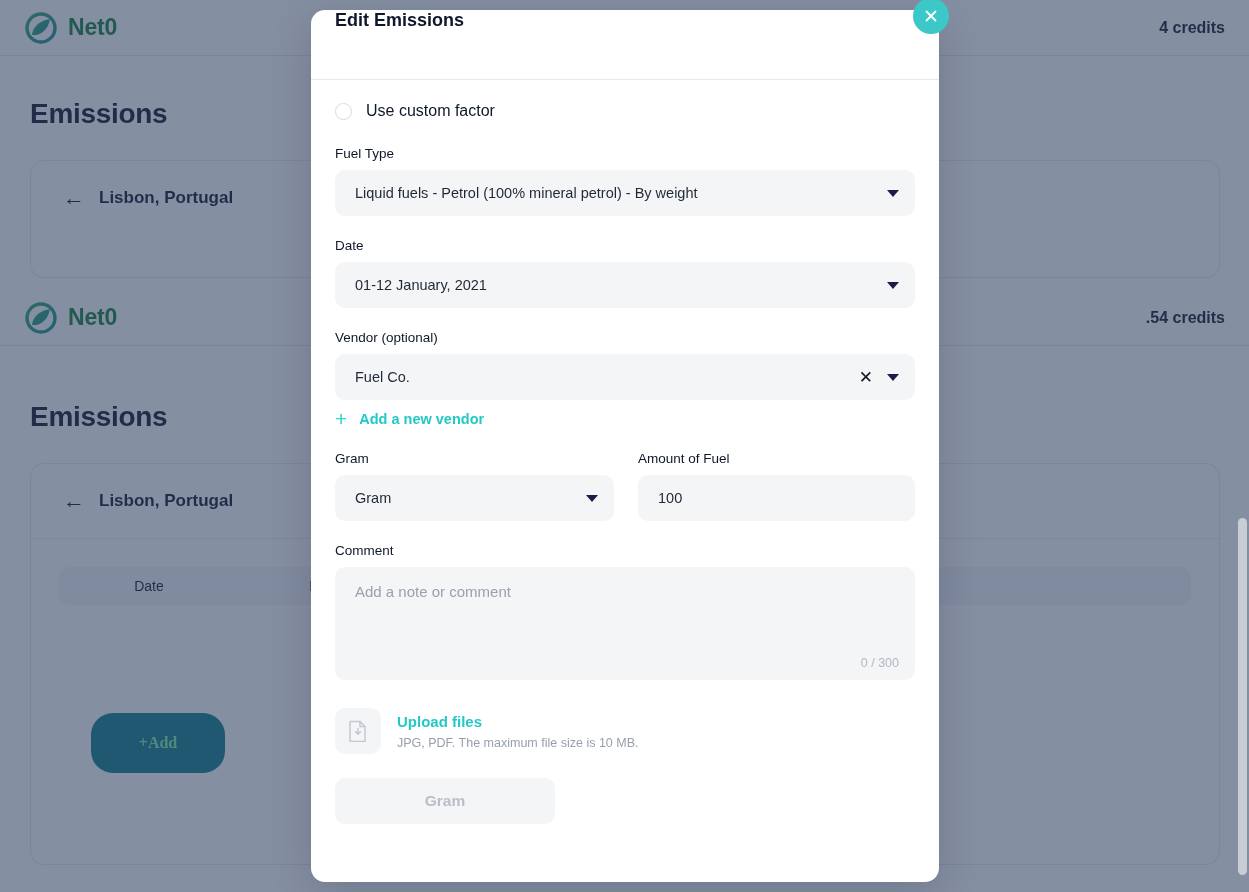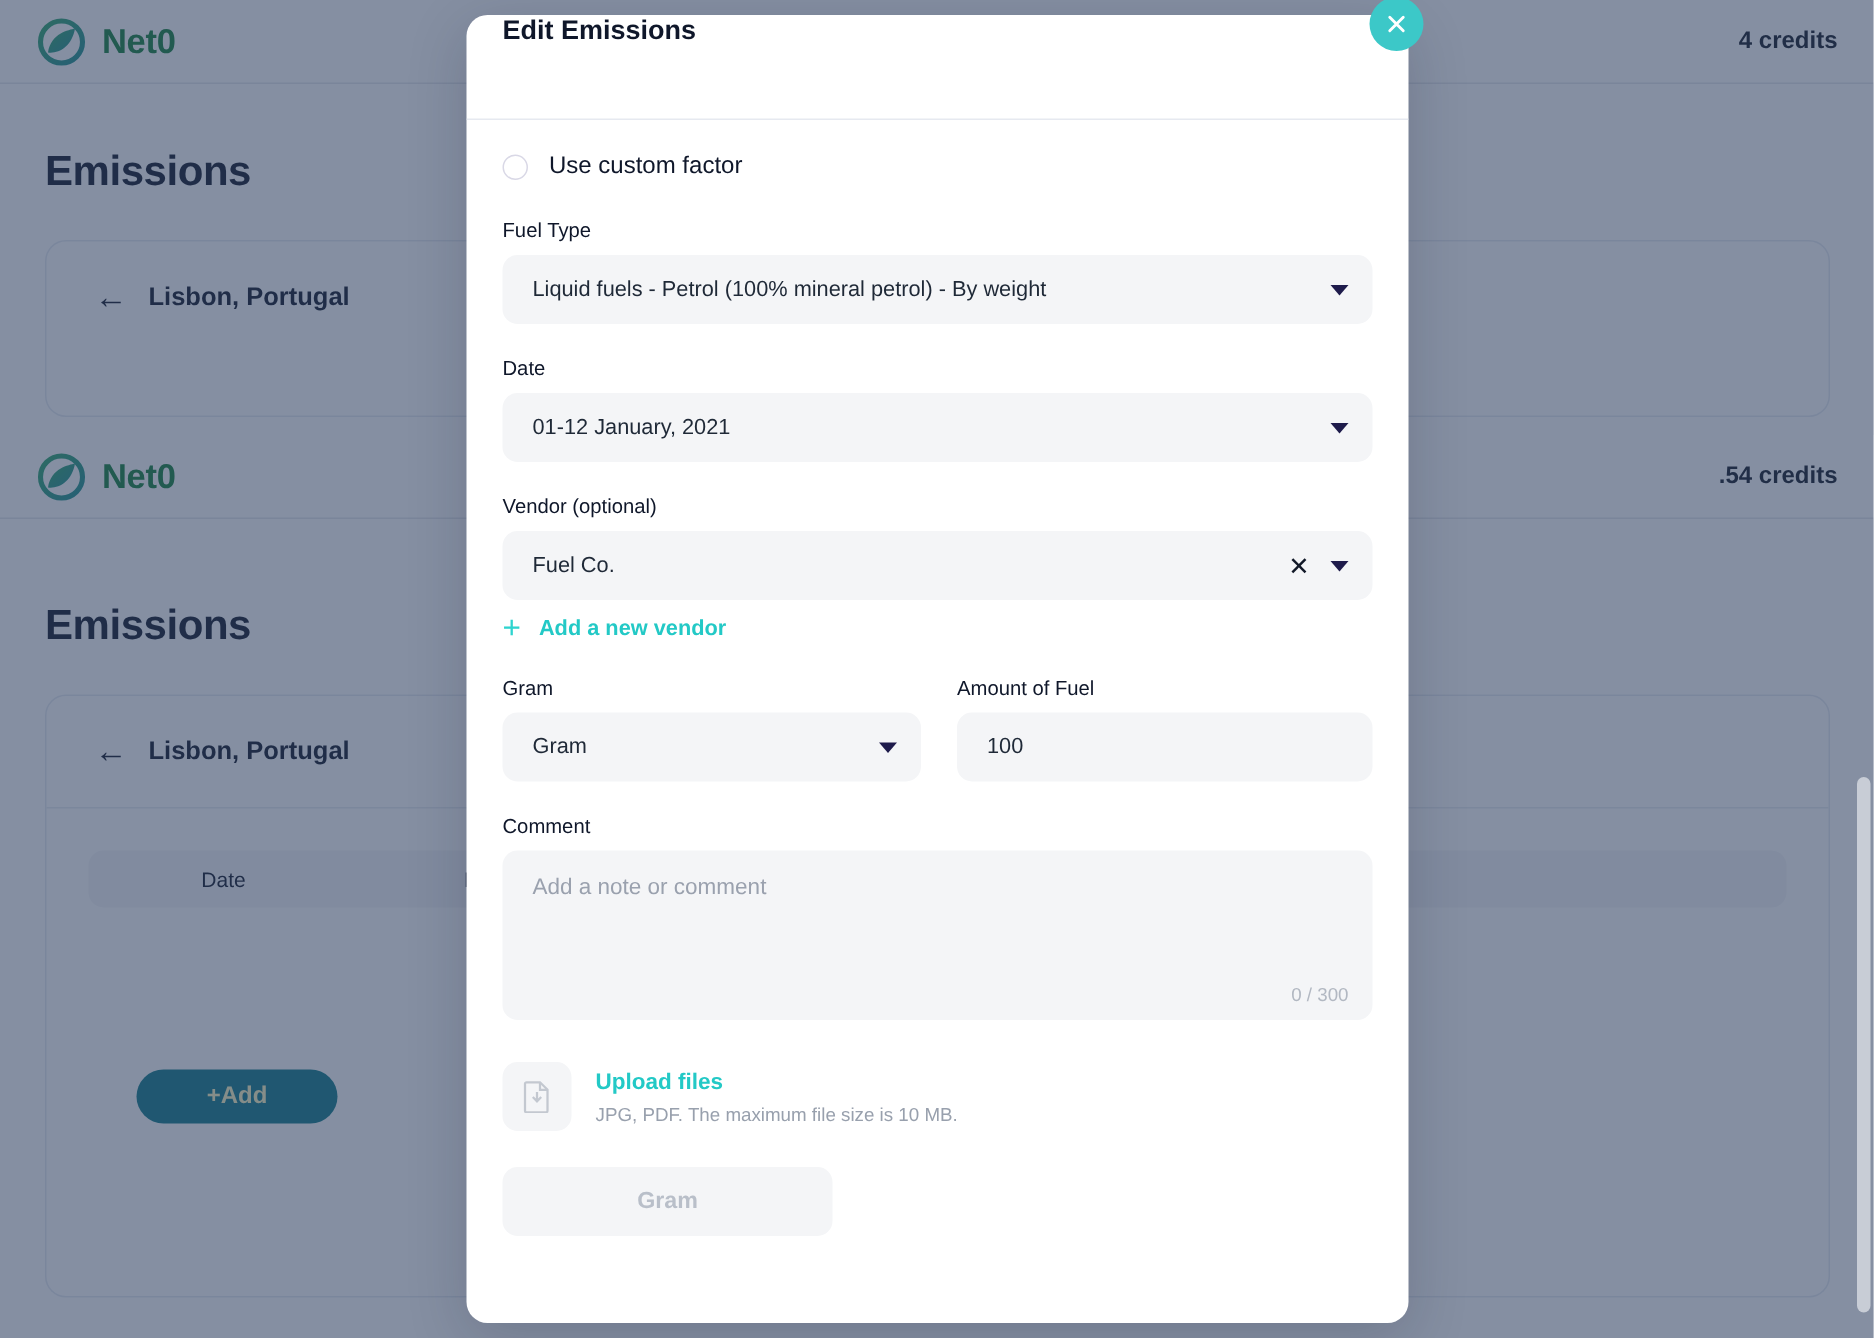--- a/index.html
+++ b/index.html
@@ -43,23 +43,23 @@
   .table-head {
     margin: 28px 28px 0 28px; background: #f5f6f8; border-radius: 10px;
     height: 38px; display: flex; align-items: center;
     font-size: 14px; color: #0f172a;
   }
   .th { text-align: center; }
   .th-date { width: 180px; }
   .th-fuel { width: 180px; }
 
   .add-btn {
-    margin: 108px 0 0 60px; width: 134px; height: 36px; border-radius: 22px;
-    background: #0f7b8a; color: #fef9c3; border: none;
-    font-size: 16px; font-weight: 600; font-family: Liberation Sans, sans-serif; cursor: pointer;
+    margin: 108px 0 0 60px; width: 134px; height: 60px; border-radius: 22px;
+    background: #0f7b8a; color: #86efac; border: none;
+    font-size: 16px; font-weight: 600; font-family: Liberation Serif, serif; cursor: pointer;
   }
 
   .dim-overlay { position: absolute; inset: 0; background: rgba(45,62,94,0.58); }
 
   
   .scrollbar-track {
     position: absolute; right: 0; top: 0; width: 15px; height: 892px;
   }
   .scrollbar-thumb {
     position: absolute; right: 2px; top: 518px; width: 9px; height: 357px;

